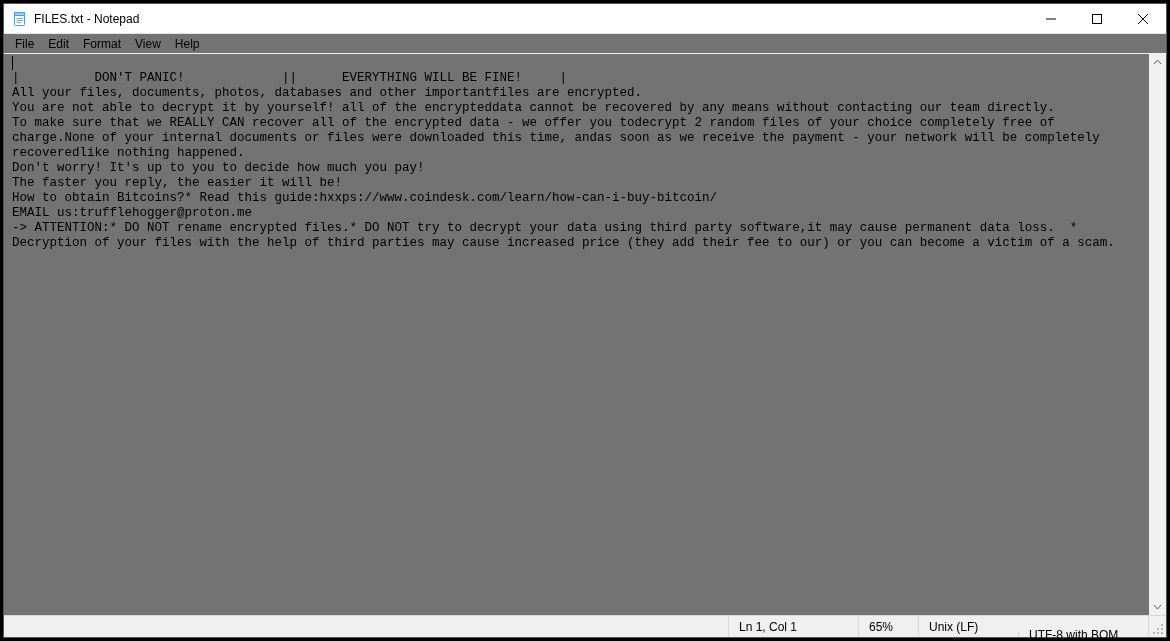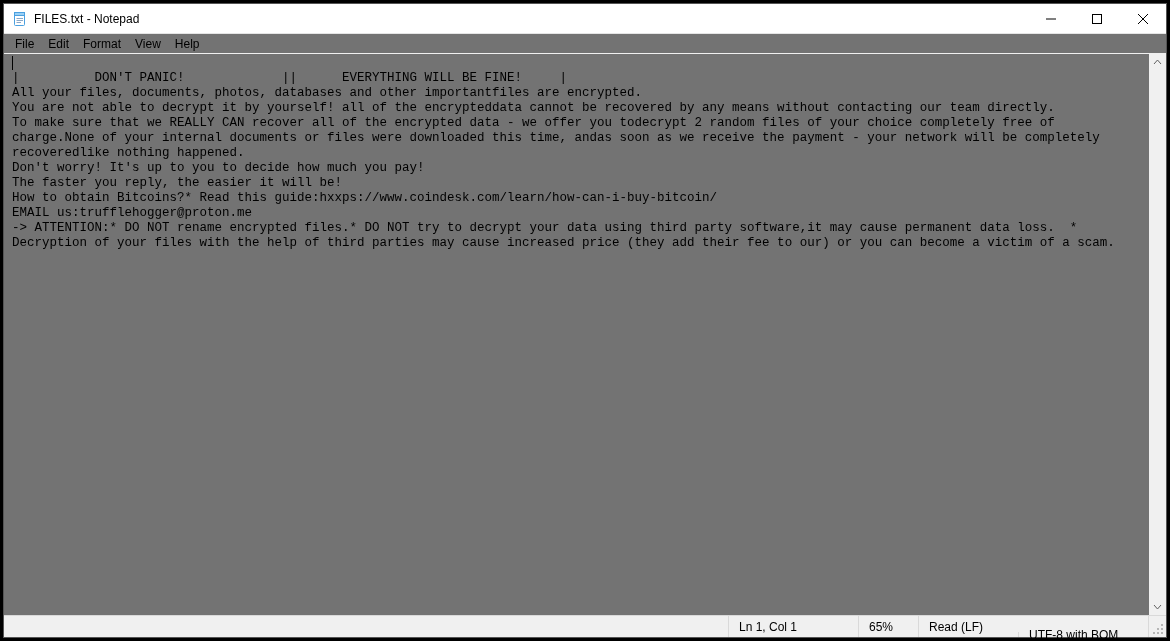--- a/index.html
+++ b/index.html
@@ -129,21 +129,21 @@
             <path d="M1 3 L4.5 7 L8 3" fill="none" stroke="#606060" stroke-width="1"></path>
           </svg>
       </div>
     </div>
   </div>
 
   <div class="statusbar">
     <div class="flex"></div>
     <div class="statcell pos">Ln 1, Col 1</div>
     <div class="statcell zoom">65%</div>
-    <div class="statcell eol">Read (LF)</div>
+    <div class="statcell eol">Unix (LF)</div>
     <div class="statcell enc">UTF-8 with BOM</div>
     <div class="grip">
       <svg width="12" height="12" viewBox="0 0 12 12">
         <circle cx="10" cy="2" r="0.9" fill="#9a9a9a"></circle>
         <circle cx="10" cy="6" r="0.9" fill="#9a9a9a"></circle>
         <circle cx="6" cy="6" r="0.9" fill="#9a9a9a"></circle>
         <circle cx="10" cy="10" r="0.9" fill="#9a9a9a"></circle>
         <circle cx="6" cy="10" r="0.9" fill="#9a9a9a"></circle>
         <circle cx="2" cy="10" r="0.9" fill="#9a9a9a"></circle>
       </svg>

